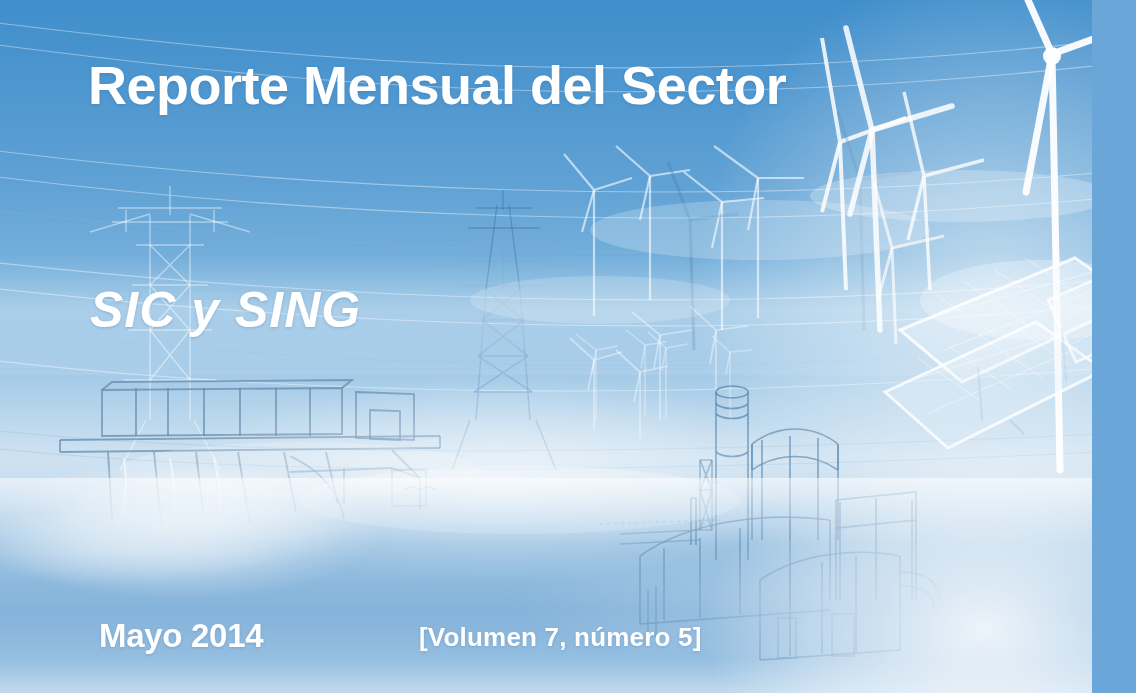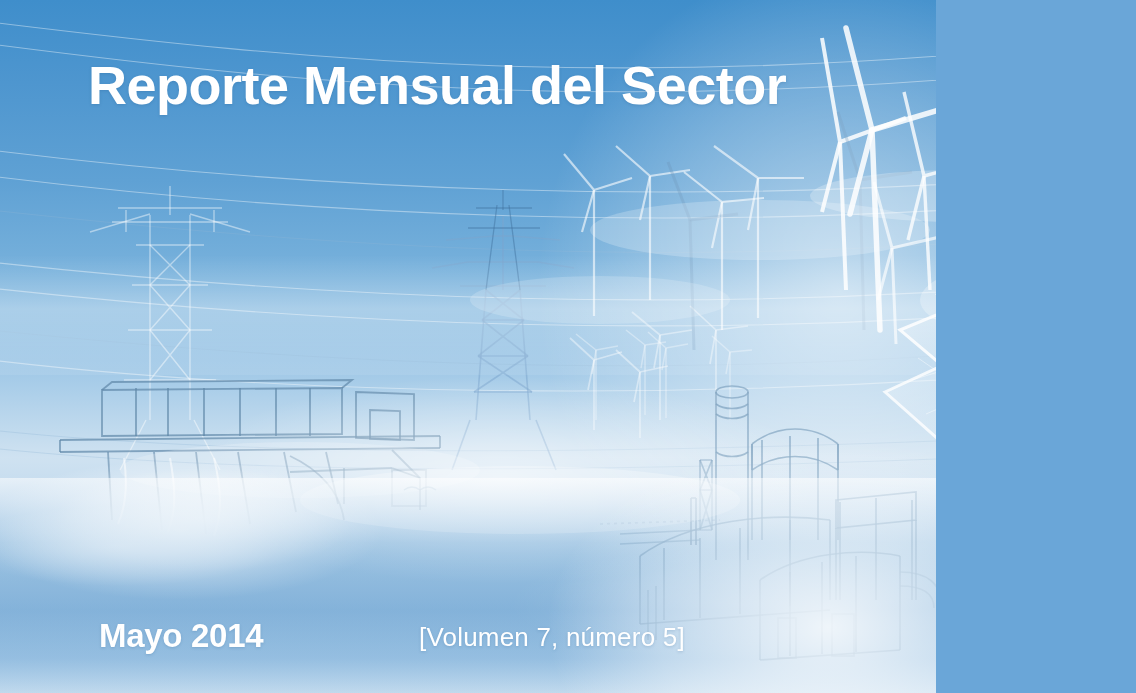--- a/index.html
+++ b/index.html
@@ -2,21 +2,21 @@
 <html><head>
 <meta charset="utf-8">
 <style>
   html,body{margin:0;padding:0;}
   body{
     width:1136px;height:693px;overflow:hidden;
     font-family:"Liberation Sans", sans-serif;
     background:#6aa6d8;
   }
   #cover{
-    position:relative;width:936px;height:693px;overflow:hidden;
+    position:relative;width:1092px;height:693px;overflow:hidden;
     background:
       linear-gradient(180deg,
         #3f8ecb 0%,
         #4e96cf 12%,
         #5fa1d4 26%,
         #79b2dc 40%,
         #9cc6e6 52%,
         #b9d6ec 60%,
         #cfe2f1 66%,
         #c2daee 72%,
@@ -67,21 +67,21 @@
     text-shadow:0 1px 3px rgba(40,90,140,.25);
   }
   #issue-date{
     position:absolute;left:99px;top:617px;
     color:#ffffff;font-weight:bold;font-size:33px;line-height:38px;
     letter-spacing:-0.3px;
     text-shadow:0 1px 3px rgba(40,90,140,.22);
   }
   #issue-volume{
     position:absolute;left:419px;top:620px;
-    color:#ffffff;font-weight:normal;font-size:26px;line-height:34px;
+    color:#ffffff;font-weight:bold;font-size:26px;line-height:34px;
     letter-spacing:.2px;
     text-shadow:0 1px 3px rgba(40,90,140,.22);
   }
 </style>
 </head>
 <body>
 
 <div id="cover">
 
   <svg class="art" viewBox="0 0 1136 693" preserveAspectRatio="none" xmlns="http://www.w3.org/2000/svg">
@@ -400,18 +400,19 @@
   <div class="haze" id="haze-right"></div>
   <div class="haze" id="haze-mid"></div>
   <div class="haze" id="haze-lowleft"></div>
   <div class="haze" id="water-band"></div>
   <div class="haze" id="haze-bottomright"></div>
 
   <div id="title">
     <span>Reporte Mensual del Sector</span><br>
   </div>
 
+  <div id="subtitle">SIC y SING</div>
 
   <div id="issue-date">Mayo 2014</div>
 
   <div id="issue-volume">[Volumen 7, número 5]</div>
 
 </div>
 
 </body></html>

